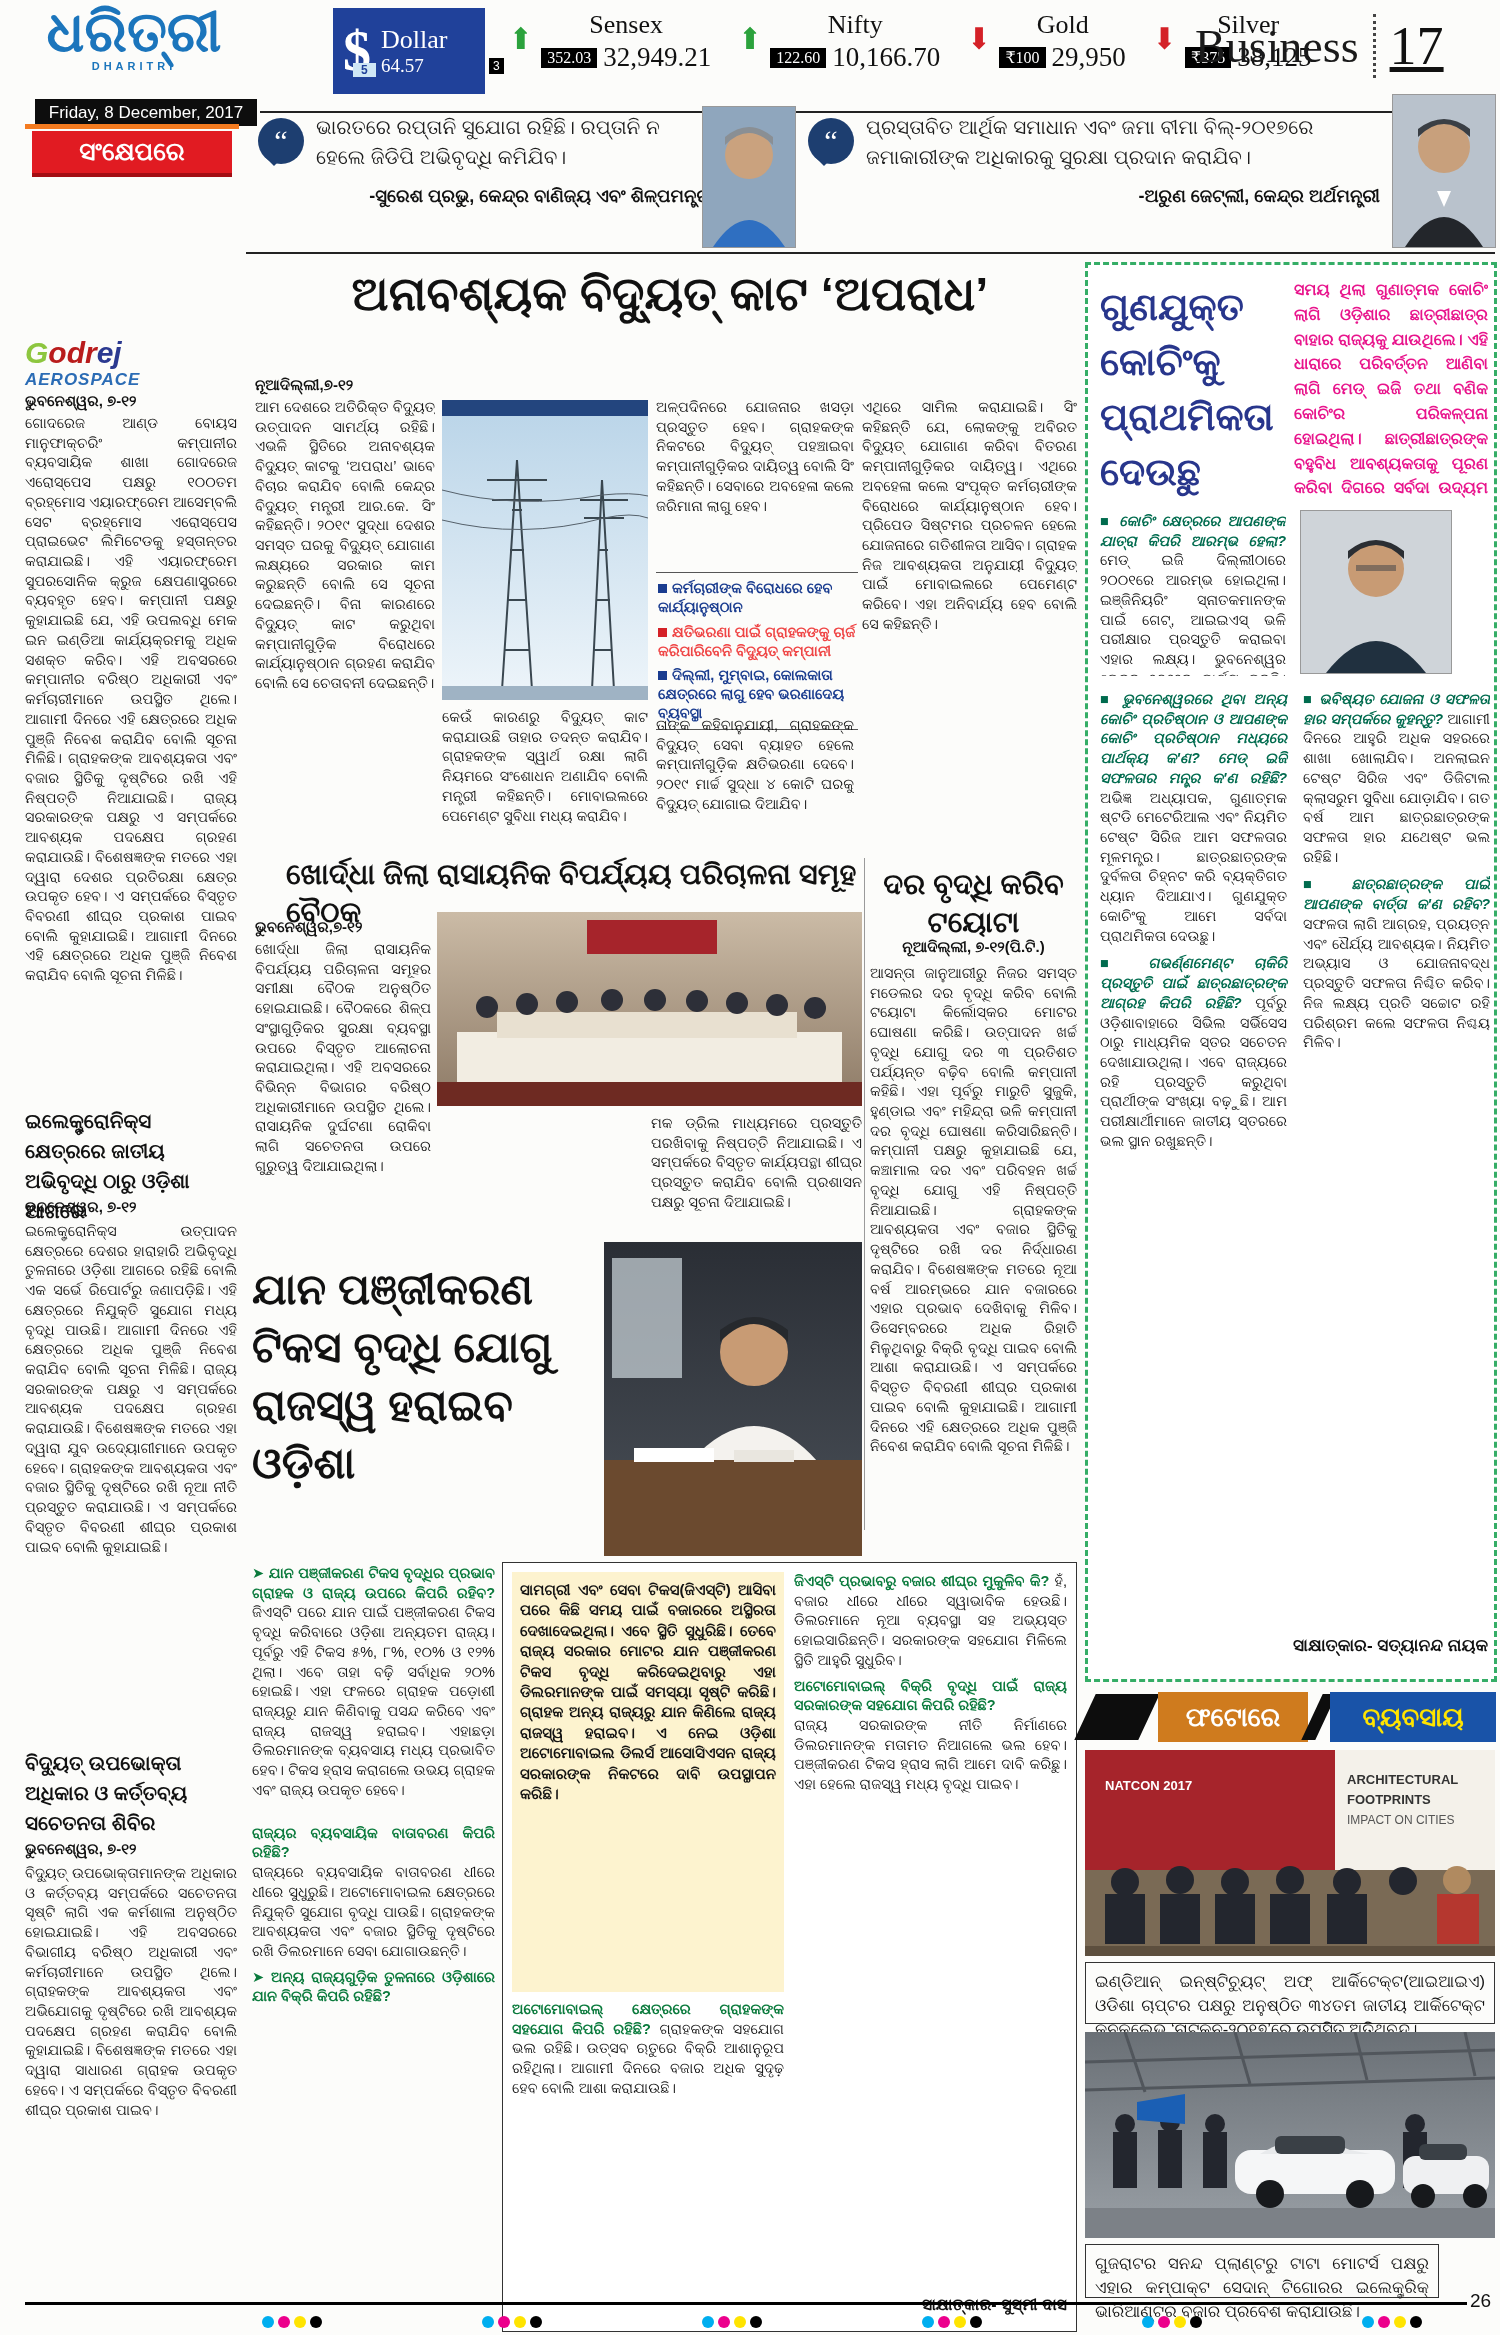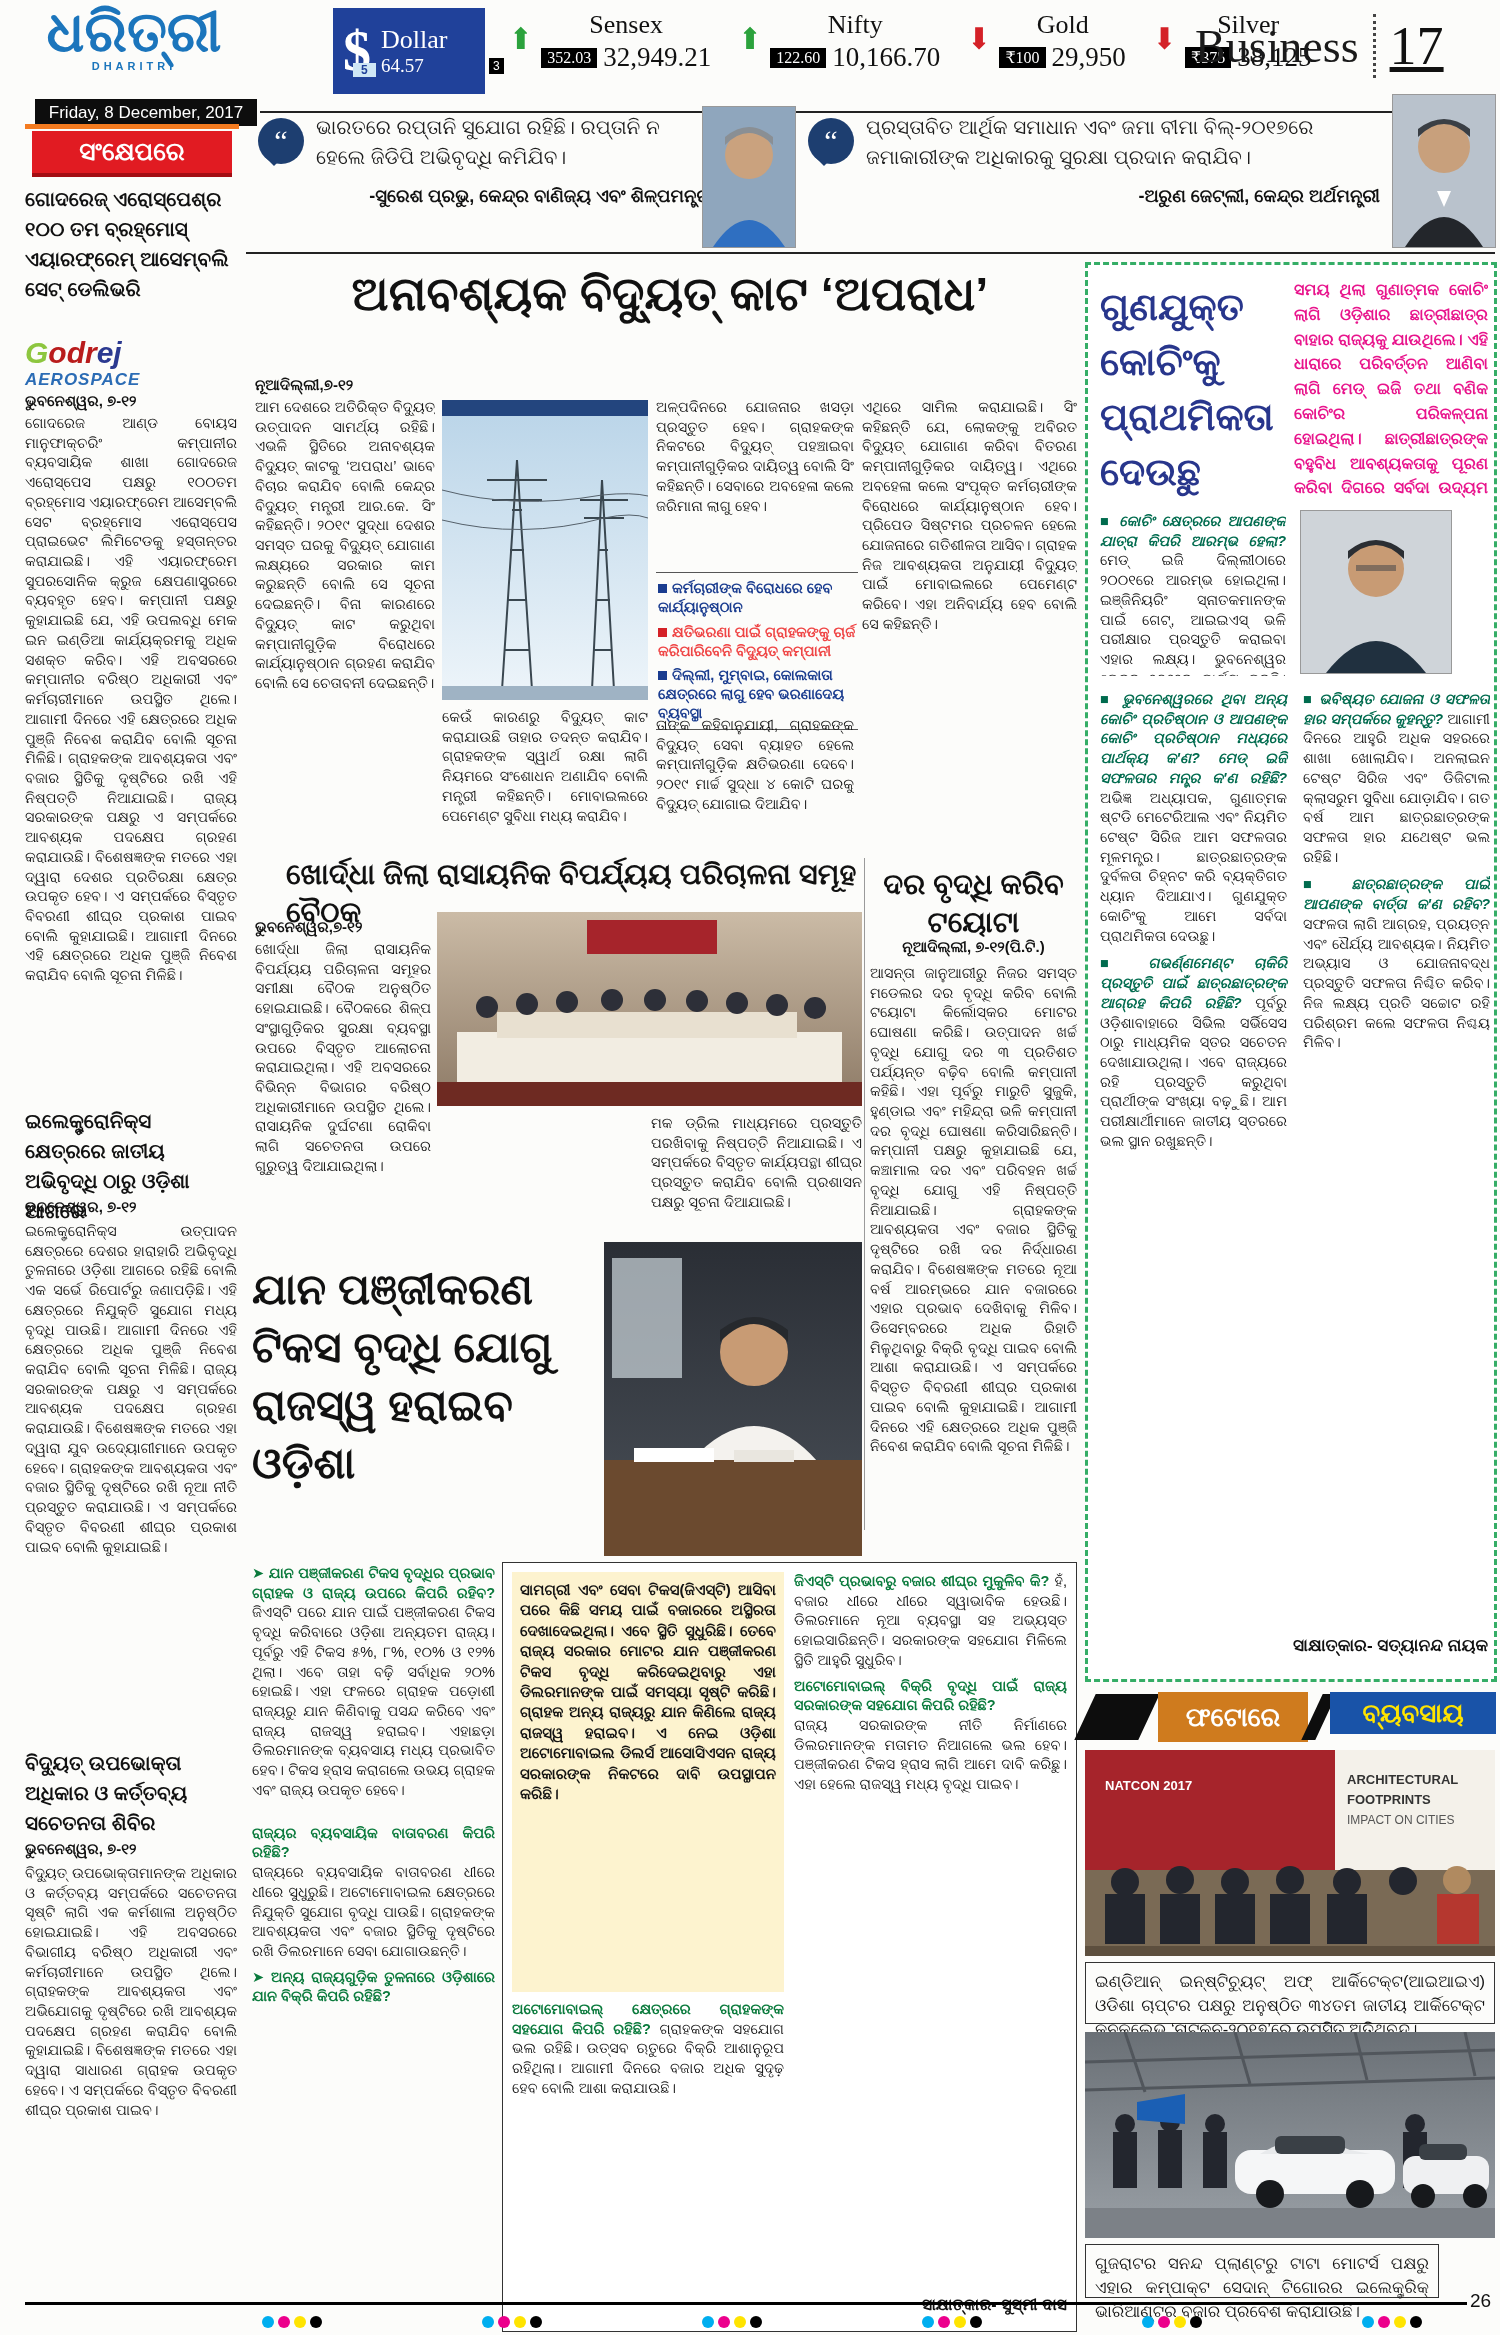--- a/index.html
+++ b/index.html
@@ -169,21 +169,20 @@
         <path d="M25 42 Q51 16 77 42 L77 34 Q51 14 25 34 Z" fill="#3a3f45"></path>
         <path d="M12 152 Q51 92 90 152 Z" fill="#23262b"></path>
         <path d="M44 96 L51 112 L58 96 Z" fill="#fff"></path>
       </svg>
   </div>
   <div class="abs hline" style="left:246px;top:252px;width:1249px;"></div>
 
   <div class="abs orangebar" style="left:25px;top:124px;width:214px;height:5px;"></div>
   <div class="abs redbadge" style="left:32px;top:131px;width:200px;height:42px;">ସଂକ୍ଷେପରେ</div>
 
-  <div class="abs sb-head" style="left:25px;top:184px;width:212px;">ଗୋଦରେଜ୍ ଏରୋସ୍ପେଶ୍‌ର ୧୦୦ ତମ ବ୍ରହ୍ମୋସ୍ ଏୟାରଫ୍ରେମ୍ ଆସେମ୍ବଲି ସେଟ୍ ଡେଲିଭରି</div>
   <div class="abs" style="left:25px;top:336px;width:212px;">
     <span class="godrej"><span class="g1">G</span><span class="g2">odr</span><span class="g3">ej</span></span>
     <span class="aero">AEROSPACE</span>
   </div>
   <div class="abs dateline" style="left:25px;top:392px;">ଭୁବନେଶ୍ୱର, ୭-୧୨</div>
   <div class="abs body-txt" style="left:25px;top:414px;width:212px;height:686px;">ଗୋଦରେଜ ଆଣ୍ଡ ବୋୟସ ମାନୁଫାକ୍ଚରିଂ କମ୍ପାନୀର ବ୍ୟବସାୟିକ ଶାଖା ଗୋଦରେଜ ଏରୋସ୍ପେସ ପକ୍ଷରୁ ୧୦୦ତମ ବ୍ରହ୍ମୋସ ଏୟାରଫ୍ରେମ ଆସେମ୍ବଲି ସେଟ ବ୍ରହ୍ମୋସ ଏରୋସ୍ପେସ ପ୍ରାଇଭେଟ ଲିମିଟେଡକୁ ହସ୍ତାନ୍ତର କରାଯାଇଛି। ଏହି ଏୟାରଫ୍ରେମ ସୁପରସୋନିକ କ୍ରୁଜ କ୍ଷେପଣାସ୍ତ୍ରରେ ବ୍ୟବହୃତ ହେବ। କମ୍ପାନୀ ପକ୍ଷରୁ କୁହାଯାଇଛି ଯେ, ଏହି ଉପଲବ୍ଧି ମେକ ଇନ ଇଣ୍ଡିଆ କାର୍ଯ୍ୟକ୍ରମକୁ ଅଧିକ ସଶକ୍ତ କରିବ। ଏହି ଅବସରରେ କମ୍ପାନୀର ବରିଷ୍ଠ ଅଧିକାରୀ ଏବଂ କର୍ମଚାରୀମାନେ ଉପସ୍ଥିତ ଥିଲେ। ଆଗାମୀ ଦିନରେ ଏହି କ୍ଷେତ୍ରରେ ଅଧିକ ପୁଞ୍ଜି ନିବେଶ କରାଯିବ ବୋଲି ସୂଚନା ମିଳିଛି। ଗ୍ରାହକଙ୍କ ଆବଶ୍ୟକତା ଏବଂ ବଜାର ସ୍ଥିତିକୁ ଦୃଷ୍ଟିରେ ରଖି ଏହି ନିଷ୍ପତ୍ତି ନିଆଯାଇଛି। ରାଜ୍ୟ ସରକାରଙ୍କ ପକ୍ଷରୁ ଏ ସମ୍ପର୍କରେ ଆବଶ୍ୟକ ପଦକ୍ଷେପ ଗ୍ରହଣ କରାଯାଉଛି। ବିଶେଷଜ୍ଞଙ୍କ ମତରେ ଏହା ଦ୍ୱାରା ଦେଶର ପ୍ରତିରକ୍ଷା କ୍ଷେତ୍ର ଉପକୃତ ହେବ। ଏ ସମ୍ପର୍କରେ ବିସ୍ତୃତ ବିବରଣୀ ଶୀଘ୍ର ପ୍ରକାଶ ପାଇବ ବୋଲି କୁହାଯାଇଛି। ଆଗାମୀ ଦିନରେ ଏହି କ୍ଷେତ୍ରରେ ଅଧିକ ପୁଞ୍ଜି ନିବେଶ କରାଯିବ ବୋଲି ସୂଚନା ମିଳିଛି।</div>
 
   <div class="abs sb-head" style="left:25px;top:1106px;width:212px;">ଇଲେକ୍ଟ୍ରୋନିକ୍ସ କ୍ଷେତ୍ରରେ ଜାତୀୟ ଅଭିବୃଦ୍ଧି ଠାରୁ ଓଡ଼ିଶା ଆଗରେ</div>
   <div class="abs dateline" style="left:25px;top:1198px;">ଭୁବନେଶ୍ୱର, ୭-୧୨</div>
   <div class="abs body-txt" style="left:25px;top:1222px;width:212px;height:518px;">ଇଲେକ୍ଟ୍ରୋନିକ୍ସ ଉତ୍ପାଦନ କ୍ଷେତ୍ରରେ ଦେଶର ହାରାହାରି ଅଭିବୃଦ୍ଧି ତୁଳନାରେ ଓଡ଼ିଶା ଆଗରେ ରହିଛି ବୋଲି ଏକ ସର୍ଭେ ରିପୋର୍ଟରୁ ଜଣାପଡ଼ିଛି। ଏହି କ୍ଷେତ୍ରରେ ନିଯୁକ୍ତି ସୁଯୋଗ ମଧ୍ୟ ବୃଦ୍ଧି ପାଉଛି। ଆଗାମୀ ଦିନରେ ଏହି କ୍ଷେତ୍ରରେ ଅଧିକ ପୁଞ୍ଜି ନିବେଶ କରାଯିବ ବୋଲି ସୂଚନା ମିଳିଛି। ରାଜ୍ୟ ସରକାରଙ୍କ ପକ୍ଷରୁ ଏ ସମ୍ପର୍କରେ ଆବଶ୍ୟକ ପଦକ୍ଷେପ ଗ୍ରହଣ କରାଯାଉଛି। ବିଶେଷଜ୍ଞଙ୍କ ମତରେ ଏହା ଦ୍ୱାରା ଯୁବ ଉଦ୍ୟୋଗୀମାନେ ଉପକୃତ ହେବେ। ଗ୍ରାହକଙ୍କ ଆବଶ୍ୟକତା ଏବଂ ବଜାର ସ୍ଥିତିକୁ ଦୃଷ୍ଟିରେ ରଖି ନୂଆ ନୀତି ପ୍ରସ୍ତୁତ କରାଯାଉଛି। ଏ ସମ୍ପର୍କରେ ବିସ୍ତୃତ ବିବରଣୀ ଶୀଘ୍ର ପ୍ରକାଶ ପାଇବ ବୋଲି କୁହାଯାଇଛି।</div>
@@ -328,21 +327,21 @@
     <div class="qa-block"><span class="qa-q">■ <span>ଭୁବନେଶ୍ୱରରେ ଥିବା ଅନ୍ୟ କୋଚିଂ ପ୍ରତିଷ୍ଠାନ ଓ ଆପଣଙ୍କ କୋଚିଂ ପ୍ରତିଷ୍ଠାନ ମଧ୍ୟରେ ପାର୍ଥକ୍ୟ କ'ଣ? ମେଡ୍ ଇଜି ସଫଳତାର ମନ୍ତ୍ର କ'ଣ ରହିଛି?</span></span> <span>ଅଭିଜ୍ଞ ଅଧ୍ୟାପକ, ଗୁଣାତ୍ମକ ଷ୍ଟଡି ମେଟେରିଆଲ ଏବଂ ନିୟମିତ ଟେଷ୍ଟ ସିରିଜ ଆମ ସଫଳତାର ମୂଳମନ୍ତ୍ର। ଛାତ୍ରଛାତ୍ରଙ୍କ ଦୁର୍ବଳତା ଚିହ୍ନଟ କରି ବ୍ୟକ୍ତିଗତ ଧ୍ୟାନ ଦିଆଯାଏ। ଗୁଣଯୁକ୍ତ କୋଚିଂକୁ ଆମେ ସର୍ବଦା ପ୍ରାଥମିକତା ଦେଉଛୁ।</span></div>
     <div class="qa-block"><span class="qa-q">■ <span>ଗଭର୍ଣ୍ଣମେଣ୍ଟ ଚାକିରି ପ୍ରସ୍ତୁତି ପାଇଁ ଛାତ୍ରଛାତ୍ରଙ୍କ ଆଗ୍ରହ କିପରି ରହିଛି?</span></span> <span>ପୂର୍ବରୁ ଓଡ଼ିଶାବାହାରେ ସିଭିଲ ସର୍ଭିସେସ ଠାରୁ ମାଧ୍ୟମିକ ସ୍ତର ସଚେତନ ଦେଖାଯାଉଥିଲା। ଏବେ ରାଜ୍ୟରେ ରହି ପ୍ରସ୍ତୁତି କରୁଥିବା ପ୍ରାର୍ଥୀଙ୍କ ସଂଖ୍ୟା ବଢ଼ୁଛି। ଆମ ପରୀକ୍ଷାର୍ଥୀମାନେ ଜାତୀୟ ସ୍ତରରେ ଭଲ ସ୍ଥାନ ରଖୁଛନ୍ତି।</span></div>
     <div class="qa-block"><span class="qa-q">■ <span>ଭବିଷ୍ୟତ ଯୋଜନା ଓ ସଫଳତା ହାର ସମ୍ପର୍କରେ କୁହନ୍ତୁ?</span></span> <span>ଆଗାମୀ ଦିନରେ ଆହୁରି ଅଧିକ ସହରରେ ଶାଖା ଖୋଲାଯିବ। ଅନଲାଇନ ଟେଷ୍ଟ ସିରିଜ ଏବଂ ଡିଜିଟାଲ କ୍ଲାସରୁମ ସୁବିଧା ଯୋଡ଼ାଯିବ। ଗତ ବର୍ଷ ଆମ ଛାତ୍ରଛାତ୍ରଙ୍କ ସଫଳତା ହାର ଯଥେଷ୍ଟ ଭଲ ରହିଛି।</span></div>
     <div class="qa-block"><span class="qa-q">■ <span>ଛାତ୍ରଛାତ୍ରଙ୍କ ପାଇଁ ଆପଣଙ୍କ ବାର୍ତ୍ତା କ'ଣ ରହିବ?</span></span> <span>ସଫଳତା ଲାଗି ଆଗ୍ରହ, ପ୍ରୟତ୍ନ ଏବଂ ଧୈର୍ଯ୍ୟ ଆବଶ୍ୟକ। ନିୟମିତ ଅଭ୍ୟାସ ଓ ଯୋଜନାବଦ୍ଧ ପ୍ରସ୍ତୁତି ସଫଳତା ନିଶ୍ଚିତ କରିବ। ନିଜ ଲକ୍ଷ୍ୟ ପ୍ରତି ସଚ୍ଚୋଟ ରହି ପରିଶ୍ରମ କଲେ ସଫଳତା ନିଶ୍ଚୟ ମିଳିବ।</span></div>
   </div>
   <div class="abs bold right" style="left:1100px;top:1636px;width:388px;font-size:17px;">ସାକ୍ଷାତ୍‌କାର- ସତ୍ୟାନନ୍ଦ ନାୟକ</div>
 
   <div class="abs pb-wedge" style="left:1085px;top:1694px;width:64px;height:46px;"></div>
   <div class="abs pb-orange" style="left:1158px;top:1692px;width:150px;height:50px;">ଫଟୋରେ</div>
   <div class="abs pb-wedge" style="left:1312px;top:1694px;width:14px;height:46px;"></div>
-  <div class="abs pb-blue" style="left:1330px;top:1692px;width:166px;height:42px;">ବ୍ୟବସାୟ</div>
+  <div class="abs pb-blue" style="left:1330px;top:1692px;width:166px;height:50px;">ବ୍ୟବସାୟ</div>
 
   <div class="abs" style="left:1085px;top:1750px;width:410px;height:206px;">
     <svg width="410" height="206" viewBox="0 0 410 206">
       <rect width="410" height="206" fill="#7a6a55"></rect>
       <rect width="250" height="120" fill="#a6242b"></rect>
       <text x="20" y="40" fill="#fff" font-size="13" font-weight="bold">NATCON 2017</text>
       <rect x="250" y="0" width="160" height="120" fill="#f4f1ea"></rect>
       <text x="262" y="34" fill="#333" font-size="13" font-weight="bold">ARCHITECTURAL</text>
       <text x="262" y="54" fill="#333" font-size="13" font-weight="bold">FOOTPRINTS</text>
       <text x="262" y="74" fill="#555" font-size="12">IMPACT ON CITIES</text>

